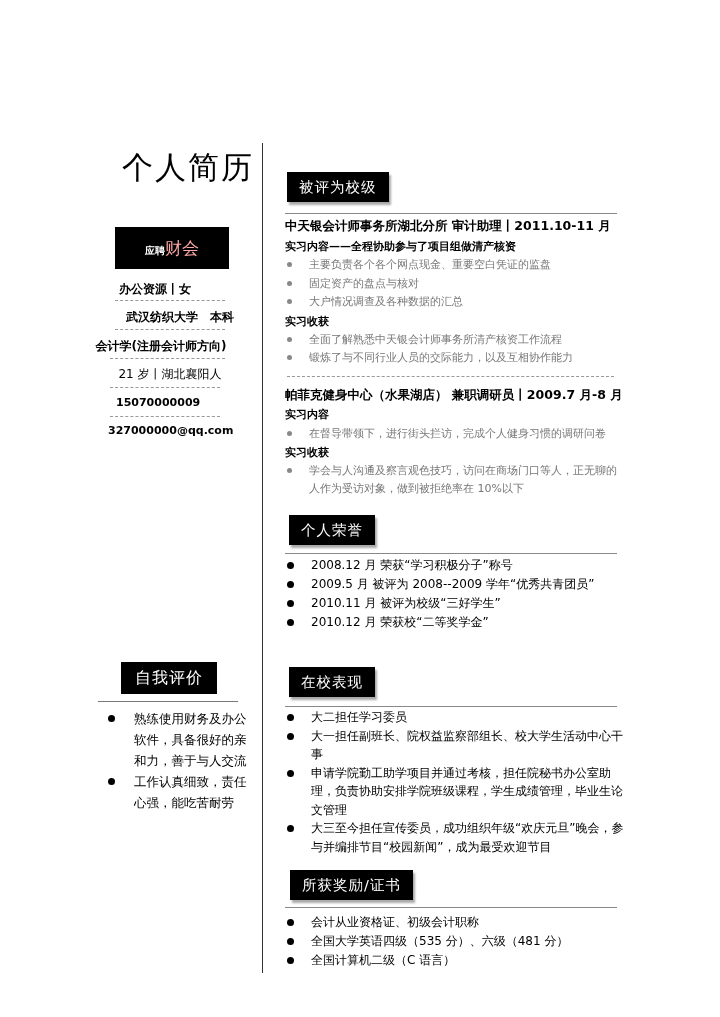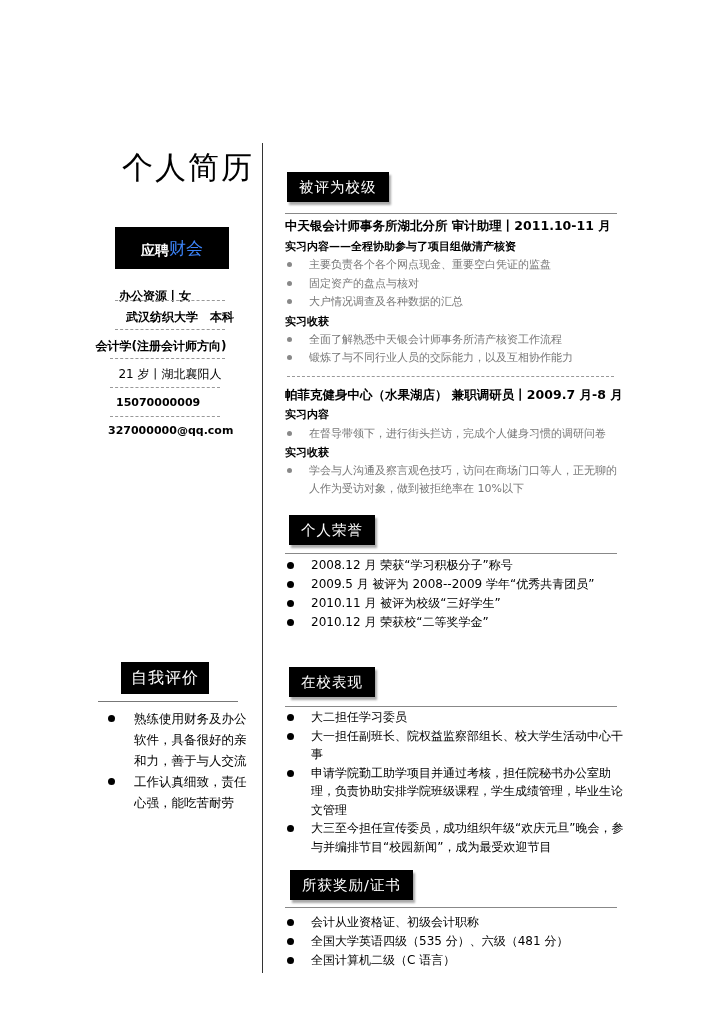--- a/index.html
+++ b/index.html
@@ -4,28 +4,28 @@
 <style>
   html, body { margin: 0; padding: 0; background: #ffffff; }
   body { width: 720px; height: 1017px; position: relative; overflow: hidden;
          font-family: "DejaVu Sans", "Liberation Sans", sans-serif; color: #000; }
   .abs { position: absolute; }
 
   
   .page-title { left: 122px; top: 147px; font-size: 31px; letter-spacing: 2px; font-weight: normal; color: #000; }
   .apply-box { left: 115px; top: 227px; width: 114px; height: 42px; background: #000;
                display: flex; align-items: center; justify-content: center; }
-  .apply-small { color: #fff; font-size: 14px; font-weight: bold; margin-top: 6px; }
-  .apply-big { color: #3b82f6; font-size: 17px; }
+  .apply-small { color: #fff; font-size: 10px; font-weight: bold; margin-top: 6px; }
+  .apply-big { color: #fca5a5; font-size: 17px; }
 
   .info { left: 100px; width: 160px; text-align: center; font-size: 12px; }
   .info.bold { font-weight: bold; }
   .dash { position: absolute; height: 0; border-top: 1px dashed #999; }
 
-  .self-head { left: 121px; top: 662px; width: 88px; height: 32px; background: #000; color: #fff;
+  .self-head { left: 121px; top: 662px; width: 96px; height: 32px; background: #000; color: #fff;
                font-size: 16px; display: flex; align-items: center; justify-content: center; letter-spacing: 1px; }
   .self-rule { left: 98px; top: 701px; width: 140px; border-top: 1px solid #777; }
   .self-list { left: 104px; top: 708px; width: 150px; margin: 0; padding: 0; list-style: none; font-size: 12.5px; line-height: 21px; }
   .self-list li { position: relative; padding-left: 30px; }
   .self-list li::before { content: ""; position: absolute; left: 4px; top: 7px; width: 7px; height: 7px; border-radius: 50%; background: #000; }
 
   
   .vline { left: 262px; top: 143px; width: 1px; height: 830px; background: #333; }
 
   
@@ -47,21 +47,21 @@
 </head>
 <body>
 
 <div class="abs page-title">个人简历</div>
 
 <div class="abs apply-box">
   <span class="apply-small">应聘</span>
   <span class="apply-big">财会</span>
 </div>
 
-<div class="abs info bold" style="top:281px; left:70px; width:170px;margin-top:7px;">办公资源丨女</div>
+<div class="abs info bold" style="top:281px; left:70px; width:170px;">办公资源丨女</div>
 <div class="dash" style="left:115px; top:300px; width:110px;"></div>
 <div class="abs info bold" style="top:309px; left:95px; width:170px;">武汉纺织大学　本科</div>
 <div class="dash" style="left:115px; top:329px; width:110px;"></div>
 <div class="abs info bold" style="top:338px; left:76px; width:170px;">会计学(注册会计师方向)</div>
 <div class="dash" style="left:110px; top:358px; width:115px;"></div>
 <div class="abs info" style="top:366px; left:85px; width:170px;">21 岁丨湖北襄阳人</div>
 <div class="dash" style="left:110px; top:387px; width:110px;"></div>
 <div class="abs" style="top:396px; left:116px; font-size:11px; font-weight:bold;">15070000009</div>
 <div class="dash" style="left:110px; top:416px; width:110px;"></div>
 <div class="abs" style="top:424px; left:108px; font-size:11px; font-weight:bold;">327000000@qq.com</div>

